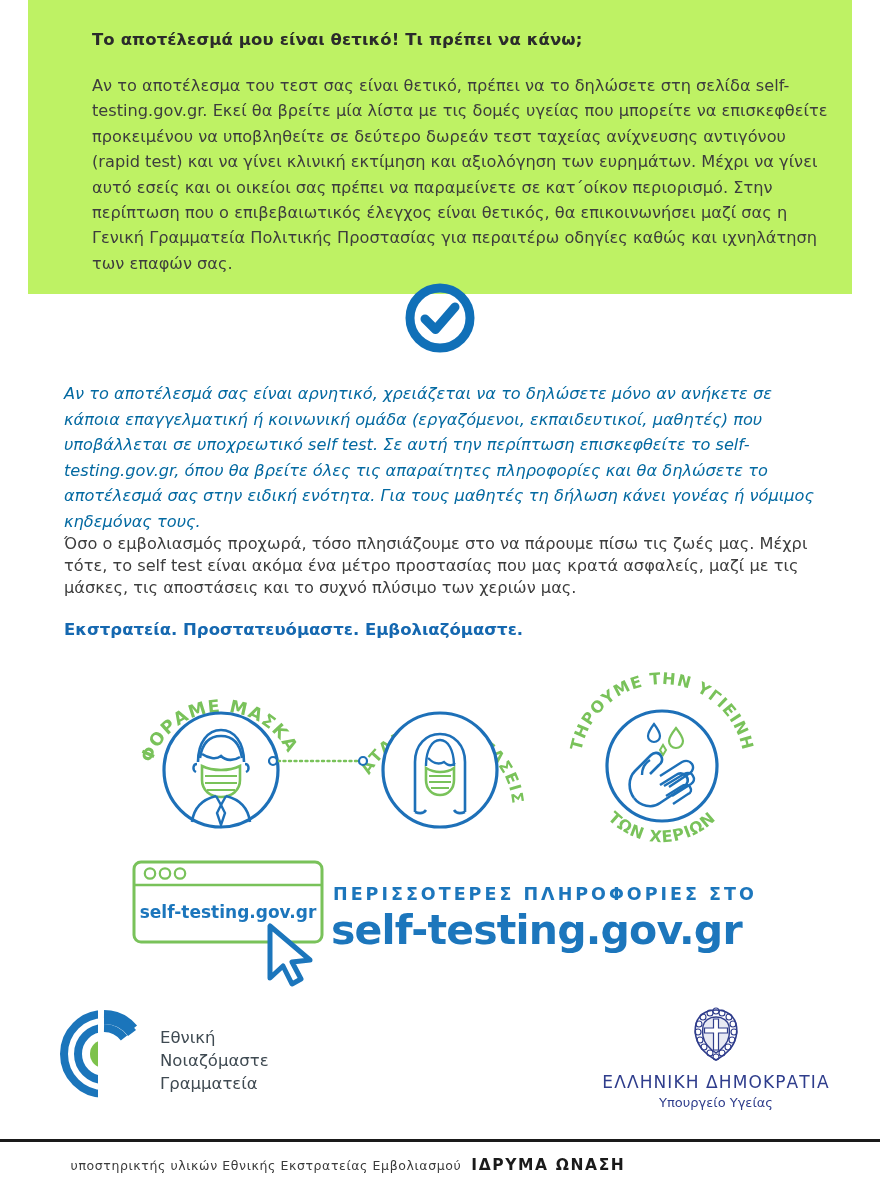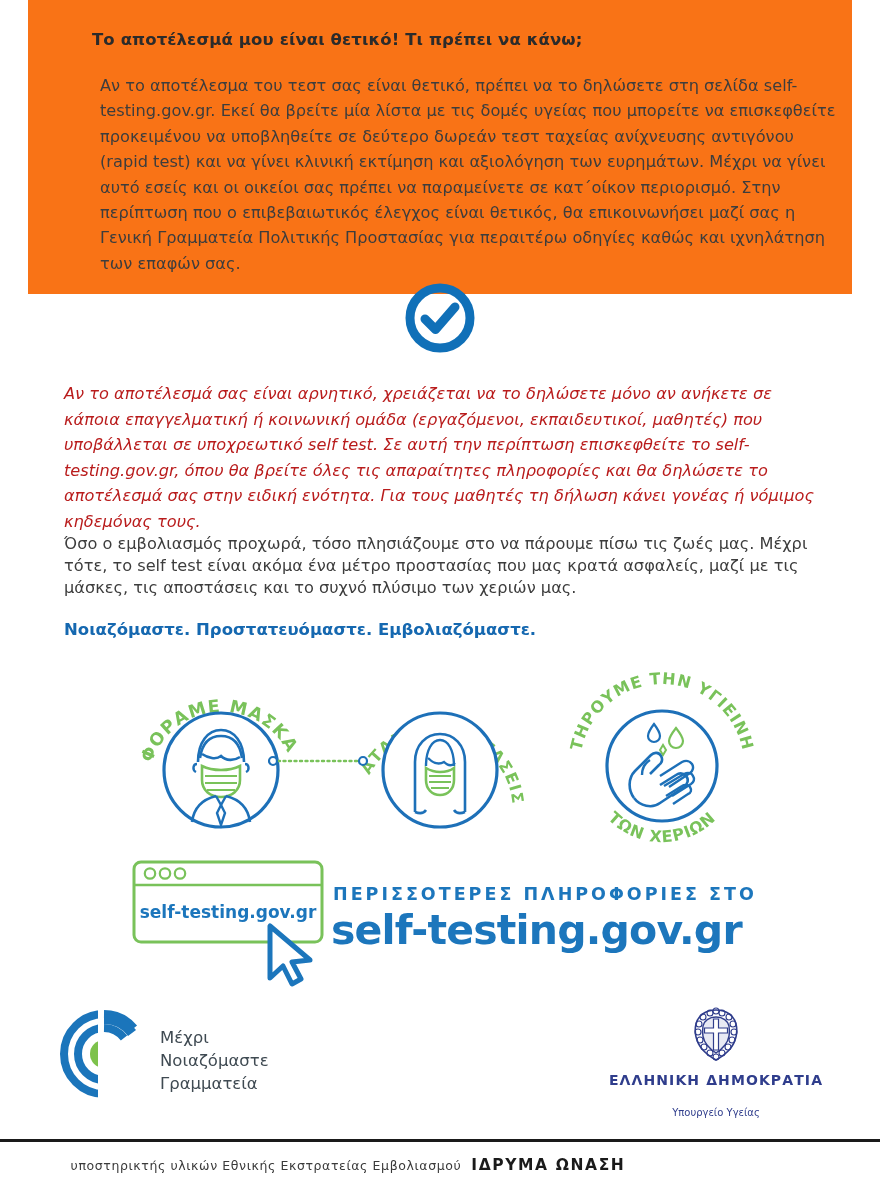--- a/index.html
+++ b/index.html
@@ -16,62 +16,61 @@
     overflow: hidden;
   }
 
   
   .blue-panel {
     position: absolute;
     left: 28px;
     top: 0;
     width: 824px;
     height: 294px;
-    background: #f97316;
+    background: #bef264;
   }
   .panel-heading {
     position: absolute;
     left: 64px;
     top: 30px;
     width: 720px;
     font-size: 16.5px;
     font-weight: bold;
     color: #2b2b2b;
     letter-spacing: 0.1px;
   }
   .panel-body {
     position: absolute;
     left: 64px;
     top: 73px;
     width: 744px;
     font-size: 16.2px;
     line-height: 25.4px;
     color: #3d3d3d;
-    margin-left: 8px;
   }
 
   
   .check-badge {
     position: absolute;
     left: 404px;
     top: 282px;
     width: 72px;
     height: 72px;
   }
 
   
   .italic-block {
     position: absolute;
     left: 64px;
     top: 381px;
     width: 756px;
     font-size: 16.2px;
     line-height: 25.6px;
     font-style: italic;
-    color: #b91c1c;
+    color: #0369a1;
   }
   .plain-block {
     position: absolute;
     left: 64px;
     top: 533px;
     width: 768px;
     font-size: 16.2px;
     line-height: 22px;
     color: #3d3d3d;
   }
@@ -175,30 +174,30 @@
     height: 112px;
     text-align: center;
   }
   .emblem {
     width: 62px;
     height: 62px;
     margin: 0 auto;
     display: block;
   }
   .rep-title {
-    font-size: 14px;
-    font-weight: bold;
+    font-size: 17px;
+    font-weight: normal;
     letter-spacing: 1.1px;
     color: #2f3d8c;
     margin-top: 6px;
   }
   .rep-sub {
-    font-size: 10px;
+    font-size: 13px;
     color: #2f3d8c;
-    margin-top: 19px;
+    margin-top: 3px;
   }
 
   
   .footer-rule {
     position: absolute;
     left: 0;
     top: 1139px;
     width: 880px;
     height: 3px;
     background: #1a1a1a;
@@ -233,21 +232,21 @@
   <svg viewBox="0 0 72 72" width="72" height="72">
     <circle cx="36" cy="36" r="30" fill="none" stroke="#1070b8" stroke-width="9"></circle>
     <path d="M21 37 L31.5 47.5 L51 25" fill="none" stroke="#1070b8" stroke-width="9" stroke-linecap="round" stroke-linejoin="round"></path>
   </svg>
 </div>
 
 <div class="italic-block">Αν το αποτέλεσμά σας είναι αρνητικό, χρειάζεται να το δηλώσετε μόνο αν ανήκετε σε κάποια επαγγελματική ή κοινωνική ομάδα (εργαζόμενοι, εκπαιδευτικοί, μαθητές) που υποβάλλεται σε υποχρεωτικό self test. Σε αυτή την περίπτωση επισκεφθείτε το self- testing.gov.gr, όπου θα βρείτε όλες τις απαραίτητες πληροφορίες και θα δηλώσετε το αποτέλεσμά σας στην ειδική ενότητα. Για τους μαθητές τη δήλωση κάνει γονέας ή νόμιμος κηδεμόνας τους.</div>
 
 <div class="plain-block">Όσο ο εμβολιασμός προχωρά, τόσο πλησιάζουμε στο να πάρουμε πίσω τις ζωές μας. Μέχρι τότε, το self test είναι ακόμα ένα μέτρο προστασίας που μας κρατά ασφαλείς, μαζί με τις μάσκες, τις αποστάσεις και το συχνό πλύσιμο των χεριών μας.</div>
 
-<div class="tagline">Νοιαζόμαστε. Προστατευόμαστε. Εμβολιαζόμαστε.</div>
+<div class="tagline">Εκστρατεία. Προστατευόμαστε. Εμβολιαζόμαστε.</div>
 
 <div class="measures">
 
   <div class="measure m1">
     <svg viewBox="0 0 190 182" width="190" height="182">
       <defs>
         <path id="arc1" d="M 22 118 A 74 74 0 0 1 168 108" fill="none"></path>
       </defs>
       <text font-family="DejaVu Sans, sans-serif" font-size="17.5" font-weight="bold" fill="#79c25a" letter-spacing="1.2">
         <textPath href="#arc1" startOffset="50%" text-anchor="middle">ΦΟΡΑΜΕ ΜΑΣΚΑ</textPath>
@@ -361,21 +360,21 @@
       <circle cx="46" cy="46" r="14" fill="#7dc24b"></circle>
       <rect x="40" y="0" width="52" height="92" fill="#ffffff"></rect>
       <g fill="none" stroke="#1b75bb" stroke-width="8">
         <path d="M46 6 A40 40 0 0 1 76 20"></path>
         <path d="M46 20 A26 26 0 0 1 66 30"></path>
       </g>
       <path d="M46 6 A40 40 0 0 1 78 22 L70 28 A30 30 0 0 0 46 16 Z" fill="#1b75bb"></path>
     </svg>
   </div>
   <div class="campaign-words">
-    <div>Μέχρι</div>
+    <div>Εθνική</div>
     <div>Νοιαζόμαστε</div>
     <div>Γραμματεία</div>
   </div>
 </div>
 
 <div class="logo-republic">
   <svg class="emblem" viewBox="0 0 62 62">
     <g fill="none" stroke="#2f3d8c" stroke-width="1.6">
       <path d="M31 6 C20 6 13 12 11 20 C9 28 11 38 17 45 C22 51 31 56 31 56
                C31 56 40 51 45 45 C51 38 53 28 51 20 C49 12 42 6 31 6 Z"></path>

